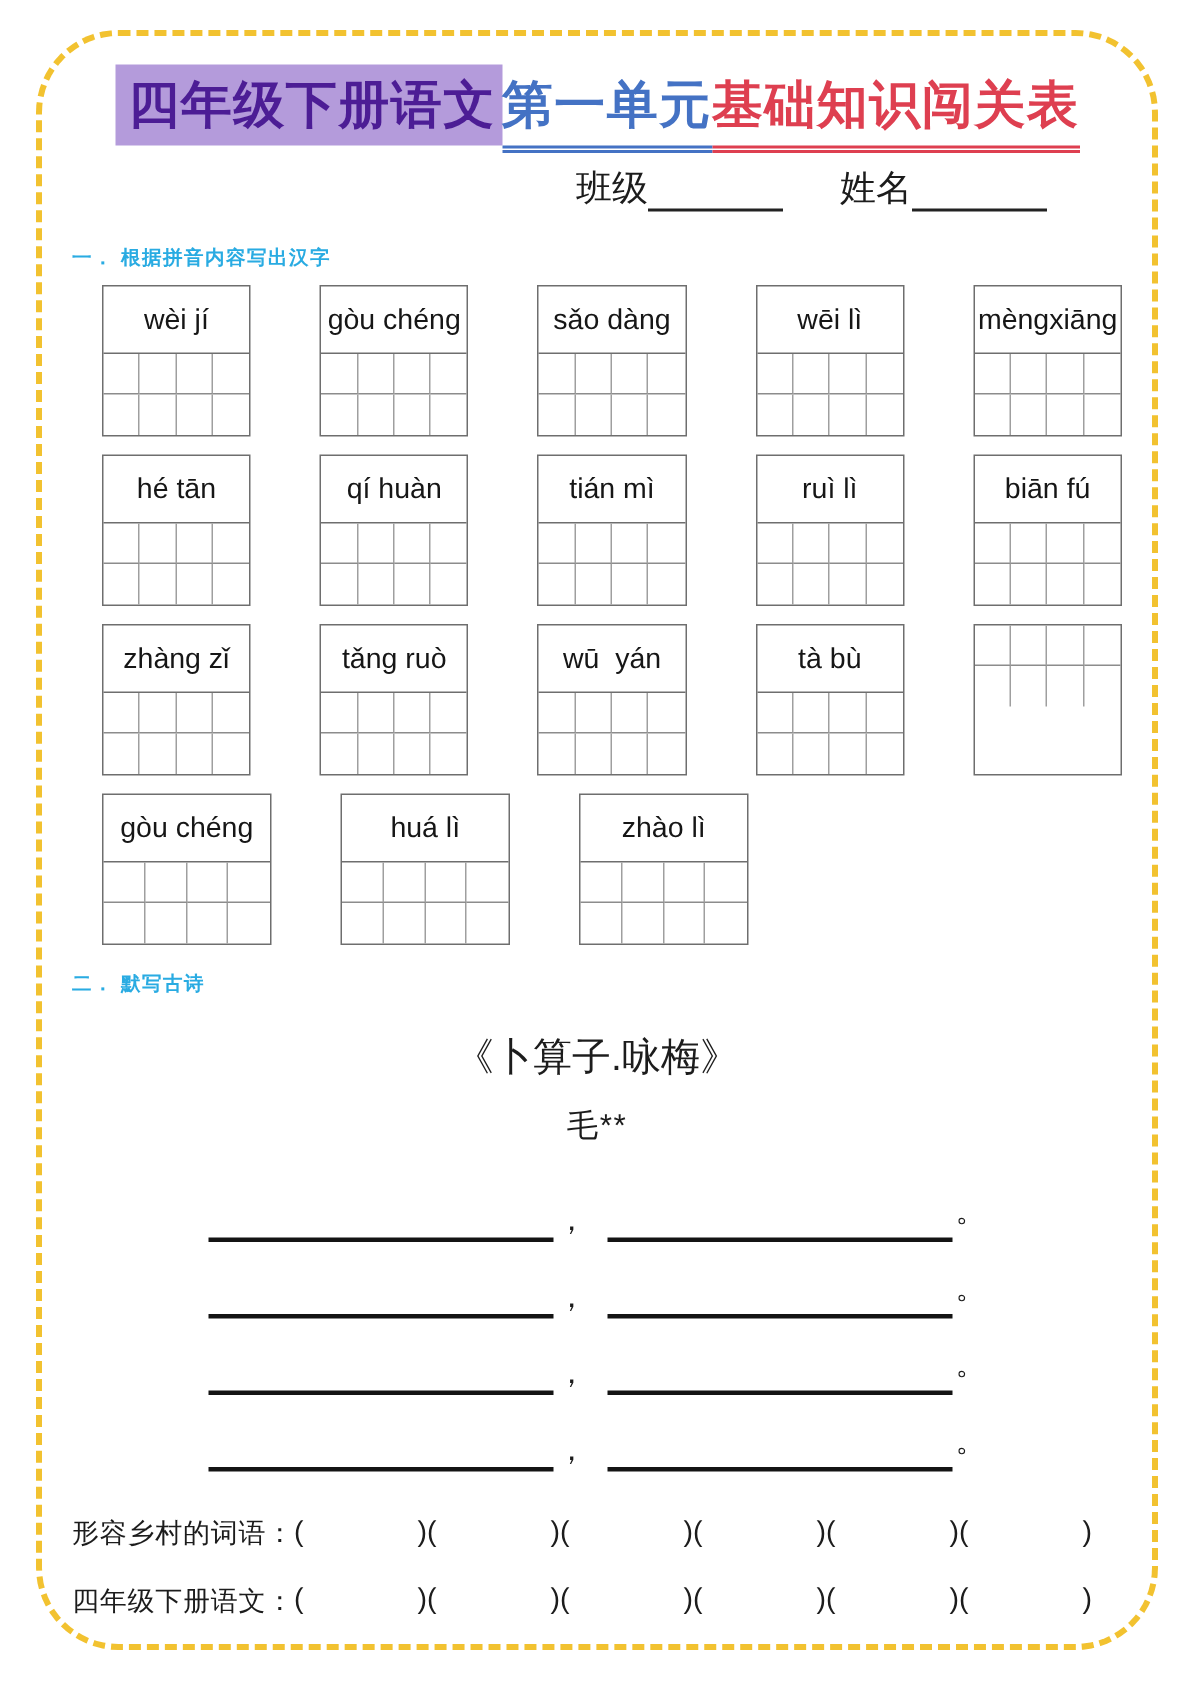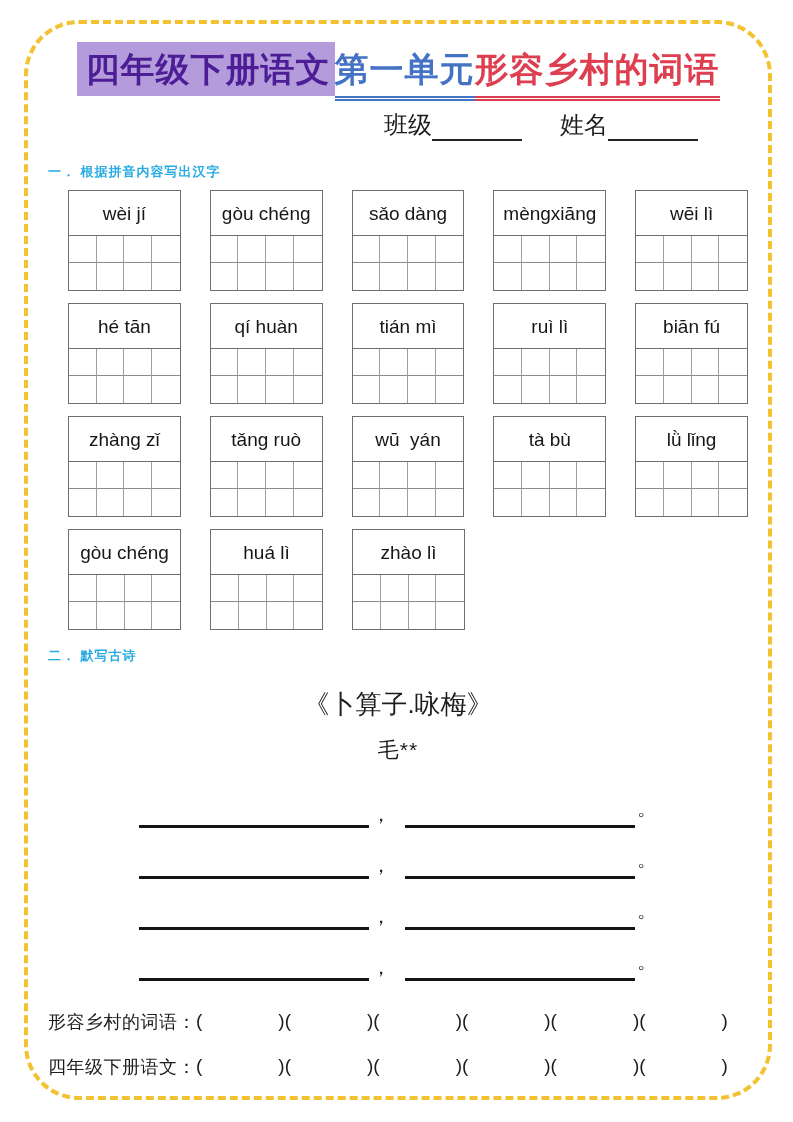--- a/index.html
+++ b/index.html
@@ -28,21 +28,21 @@
   .name-row{margin-top:16px;display:flex;justify-content:flex-end;gap:38px;
     padding-right:50px;font-size:24px;}
   .name-row .fld{display:flex;align-items:flex-end;}
   .blank-u{display:inline-block;width:90px;height:22px;border-bottom:2px solid #222;}
 
   .sec-heading{font-size:13px;font-weight:bold;color:var(--cyan);letter-spacing:1px;}
   #sec1-heading{margin-top:22px;}
   #sec2-heading{margin-top:17px;}
 
   #pinyin-grid{margin-top:9px;margin-left:20px;}
-  .prow{display:flex;gap:29px;margin-bottom:12px;}
+  .prow{display:flex;gap:46px;margin-bottom:12px;}
   .pblock{width:113px;border:1.5px solid var(--grid-outer);background:#fff;}
   .pinyin{height:45px;line-height:45px;text-align:center;font-size:19px;
     color:#161616;border-bottom:1.5px solid var(--grid-outer);white-space:pre;}
   .pgrid{display:grid;grid-template-columns:repeat(4,1fr);grid-auto-rows:27px;}
   .pcell{border-right:1px solid var(--grid-inner);}
   .pcell:nth-child(4n){border-right:none;}
   .pcell:nth-child(-n+4){border-bottom:1.5px solid #8c8c8c;}
 
   .poem-title{margin-top:22px;text-align:center;font-size:26px;}
   .poem-author{margin-top:14px;text-align:center;font-size:21px;letter-spacing:1px;}
@@ -60,21 +60,21 @@
     margin-bottom:19px;letter-spacing:0.5px;}
   .parens{white-space:pre;font-size:19px;letter-spacing:0;}
 </style>
 </head>
 <body>
 
 <div class="frame"></div>
 
 <div class="content">
 
-  <div class="title"><span class="t1">四年级下册语文</span><span class="t2">第一单元</span><span class="t3">形容乡村的词语</span></div>
+  <div class="title"><span class="t1">四年级下册语文</span><span class="t2">第一单元</span><span class="t3">基础知识闯关表</span></div>
 
   <div class="name-row">
     <span class="fld">
       <span>班级</span>
       <span class="blank-u"></span>
     </span>
     <span class="fld">
       <span>姓名</span>
       <span class="blank-u"></span>
     </span>
@@ -117,45 +117,45 @@
             <div class="pcell"></div>
             <div class="pcell"></div>
             <div class="pcell"></div>
             <div class="pcell"></div>
             <div class="pcell"></div>
             <div class="pcell"></div>
             <div class="pcell"></div>
           </div>
         </div>
         <div class="pblock">
+          <div class="pinyin">wēi lì</div>
+          <div class="pgrid">
+            <div class="pcell"></div>
+            <div class="pcell"></div>
+            <div class="pcell"></div>
+            <div class="pcell"></div>
+            <div class="pcell"></div>
+            <div class="pcell"></div>
+            <div class="pcell"></div>
+            <div class="pcell"></div>
+          </div>
+        </div>
+        <div class="pblock">
           <div class="pinyin">mèngxiāng</div>
           <div class="pgrid">
             <div class="pcell"></div>
             <div class="pcell"></div>
             <div class="pcell"></div>
             <div class="pcell"></div>
             <div class="pcell"></div>
             <div class="pcell"></div>
             <div class="pcell"></div>
             <div class="pcell"></div>
           </div>
         </div>
-        <div class="pblock">
-          <div class="pinyin">wēi lì</div>
-          <div class="pgrid">
-            <div class="pcell"></div>
-            <div class="pcell"></div>
-            <div class="pcell"></div>
-            <div class="pcell"></div>
-            <div class="pcell"></div>
-            <div class="pcell"></div>
-            <div class="pcell"></div>
-            <div class="pcell"></div>
-          </div>
-        </div>
       </div>
       <div class="prow">
         <div class="pblock">
           <div class="pinyin">hé tān</div>
           <div class="pgrid">
             <div class="pcell"></div>
             <div class="pcell"></div>
             <div class="pcell"></div>
             <div class="pcell"></div>
             <div class="pcell"></div>
@@ -264,21 +264,20 @@
             <div class="pcell"></div>
             <div class="pcell"></div>
             <div class="pcell"></div>
             <div class="pcell"></div>
             <div class="pcell"></div>
             <div class="pcell"></div>
             <div class="pcell"></div>
           </div>
         </div>
         <div class="pblock">
-          <div class="pinyin">lǜ lǐng</div>
           <div class="pgrid">
             <div class="pcell"></div>
             <div class="pcell"></div>
             <div class="pcell"></div>
             <div class="pcell"></div>
             <div class="pcell"></div>
             <div class="pcell"></div>
             <div class="pcell"></div>
             <div class="pcell"></div>
           </div>

